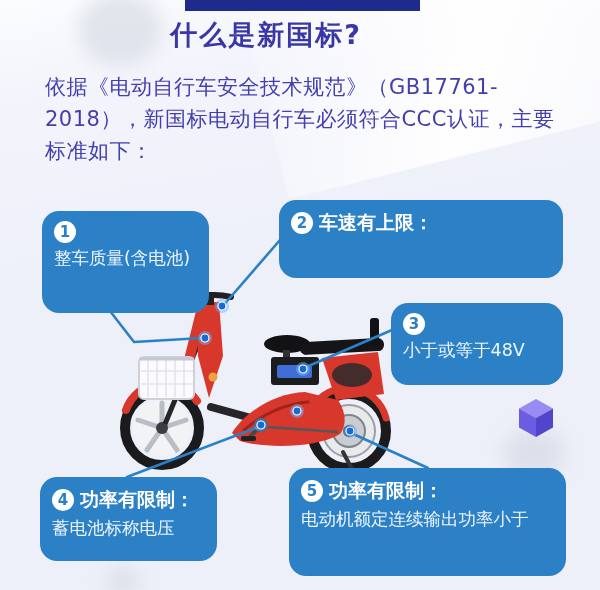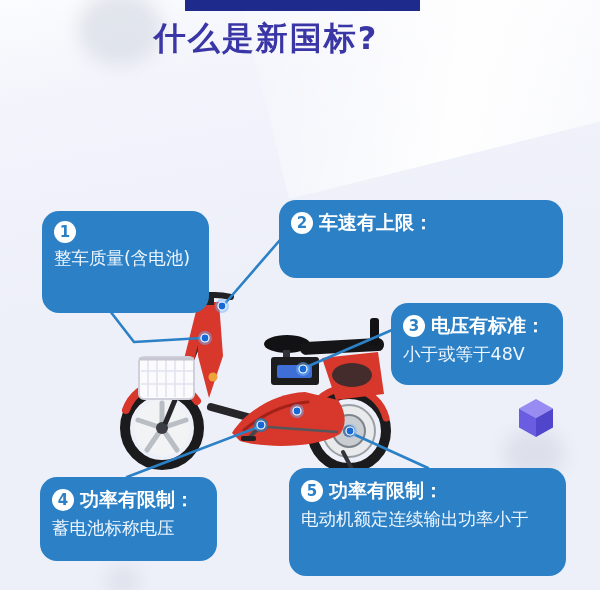--- a/index.html
+++ b/index.html
@@ -11,21 +11,21 @@
          background:linear-gradient(115deg,rgba(255,255,255,0) 0%,rgba(255,255,255,.95) 45%,rgba(255,255,255,.6) 70%,rgba(255,255,255,0) 100%);
          transform:rotate(-14deg);pointer-events:none;}
   .blob{position:absolute;border-radius:50%;filter:blur(9px);pointer-events:none;}
   .blob1{left:78px;top:-8px;width:84px;height:74px;background:rgba(198,203,216,.45);}
   .blob2{left:503px;top:428px;width:62px;height:52px;background:rgba(198,203,216,.42);}
   .blob3{left:106px;top:566px;width:34px;height:30px;background:rgba(198,203,216,.40);}
 
   .topbar{position:absolute;left:185px;top:0;width:235px;height:11px;background:#1e2b8d;}
 
   .title{position:absolute;left:0;top:17px;width:532px;text-align:center;
-         font-size:32px;font-weight:bold;color:#3a36a6;letter-spacing:2px;}
+         font-size:27px;font-weight:bold;color:#3a36a6;letter-spacing:2px;}
   .intro{position:absolute;left:45px;top:72px;width:518px;
          font-size:21px;line-height:1.52;color:#4340ae;letter-spacing:.5px;}
 
   .callout{position:absolute;background:#2b80c6;border-radius:17px;color:#fff;
            padding:10px 12px;box-sizing:border-box;z-index:3;}
   .c-title{display:flex;align-items:center;gap:6px;font-weight:bold;font-size:19px;white-space:nowrap;}
   .c-num{display:inline-flex;align-items:center;justify-content:center;flex:0 0 auto;
          width:22px;height:22px;border-radius:50%;background:#ffffff;color:#2b80c6;
          font-size:15px;font-weight:bold;}
   .c-line{font-size:17.5px;line-height:1.38;margin-top:3px;color:#eef6ff;white-space:nowrap;}
@@ -44,20 +44,21 @@
 
   <div class="sheen"></div>
   <div class="blob blob1"></div>
   <div class="blob blob2"></div>
   <div class="blob blob3"></div>
 
   <div class="topbar"></div>
 
   <div class="title">什么是新国标?</div>
 
+  <div class="intro">依据《电动自行车安全技术规范》（GB17761-2018），新国标电动自行车必须符合CCC认证，主要标准如下：</div>
 
   <svg id="scene" width="600" height="590" viewBox="0 0 600 590">
 
     <g>
 
       <g>
         <circle cx="349" cy="431" r="37" fill="none" stroke="#1b1b1d" stroke-width="10"></circle>
         <circle cx="349" cy="431" r="26" fill="#e8eaec" stroke="#9aa0a6" stroke-width="2"></circle>
         <circle cx="349" cy="431" r="16" fill="#c9ccd1" stroke="#7e848b" stroke-width="2"></circle>
         <circle cx="349" cy="431" r="6" fill="#3a3d42"></circle>
@@ -176,21 +177,20 @@
   <div class="callout" id="b2">
     <div class="c-title">
       <span class="c-num">2</span>
       <span>车速有上限：</span>
     </div>
   </div>
 
   <div class="callout" id="b3">
     <div class="c-title">
       <span class="c-num">3</span>
-      <span>电压有标准：</span>
     </div>
     <div class="c-line">小于或等于48V</div>
   </div>
 
   <div class="callout" id="b4">
     <div class="c-title">
       <span class="c-num">4</span>
       <span>功率有限制：</span>
     </div>
     <div class="c-line">蓄电池标称电压</div>

